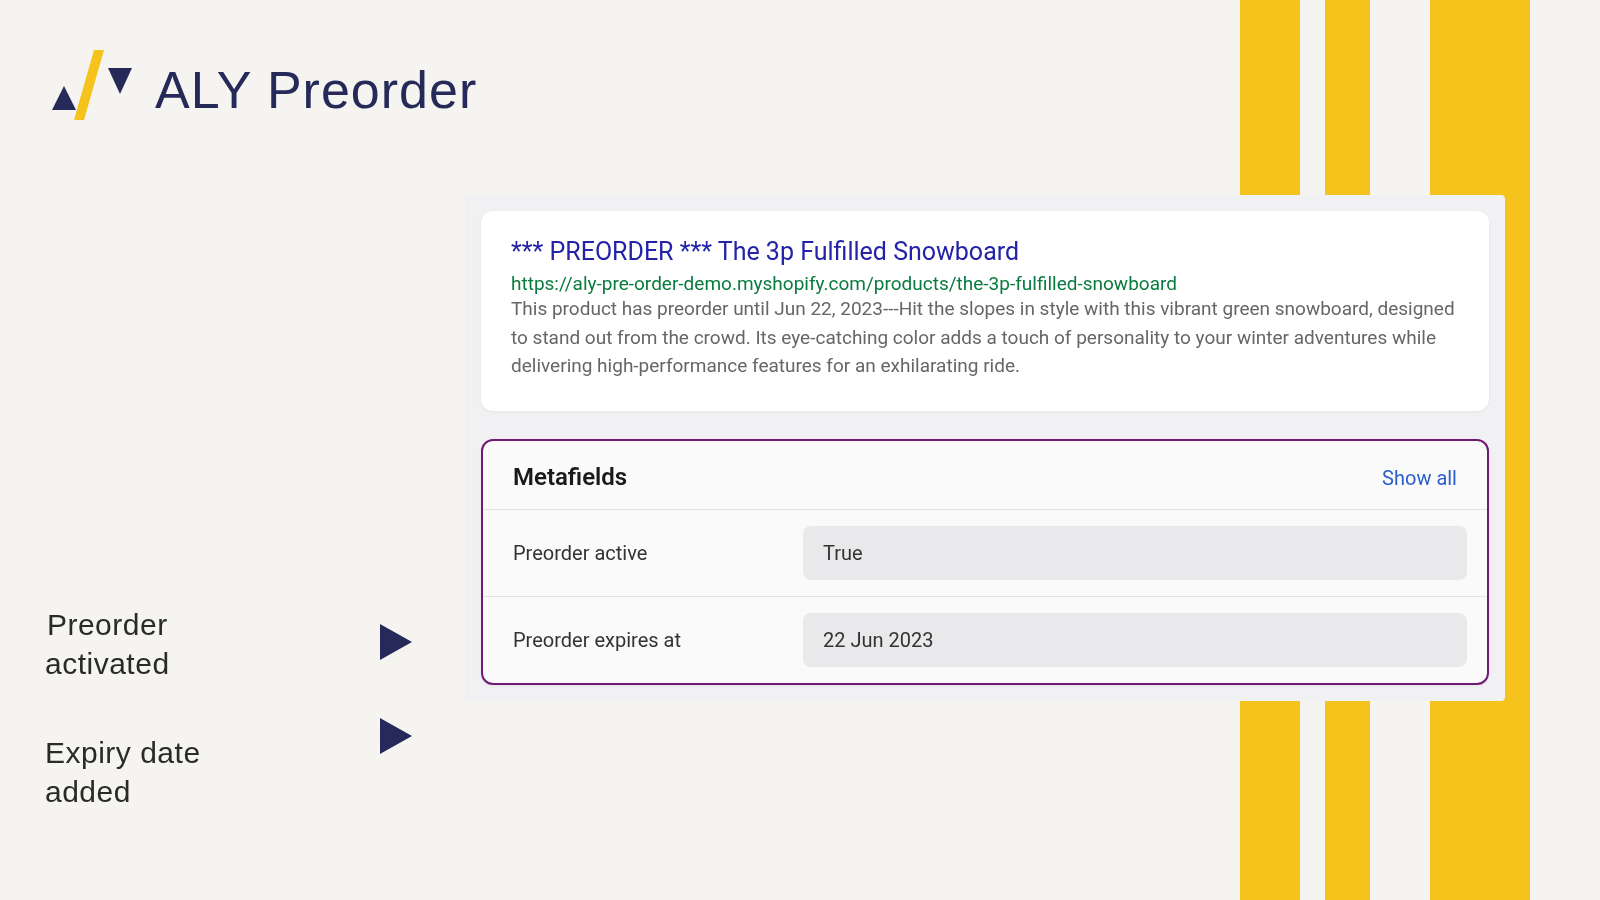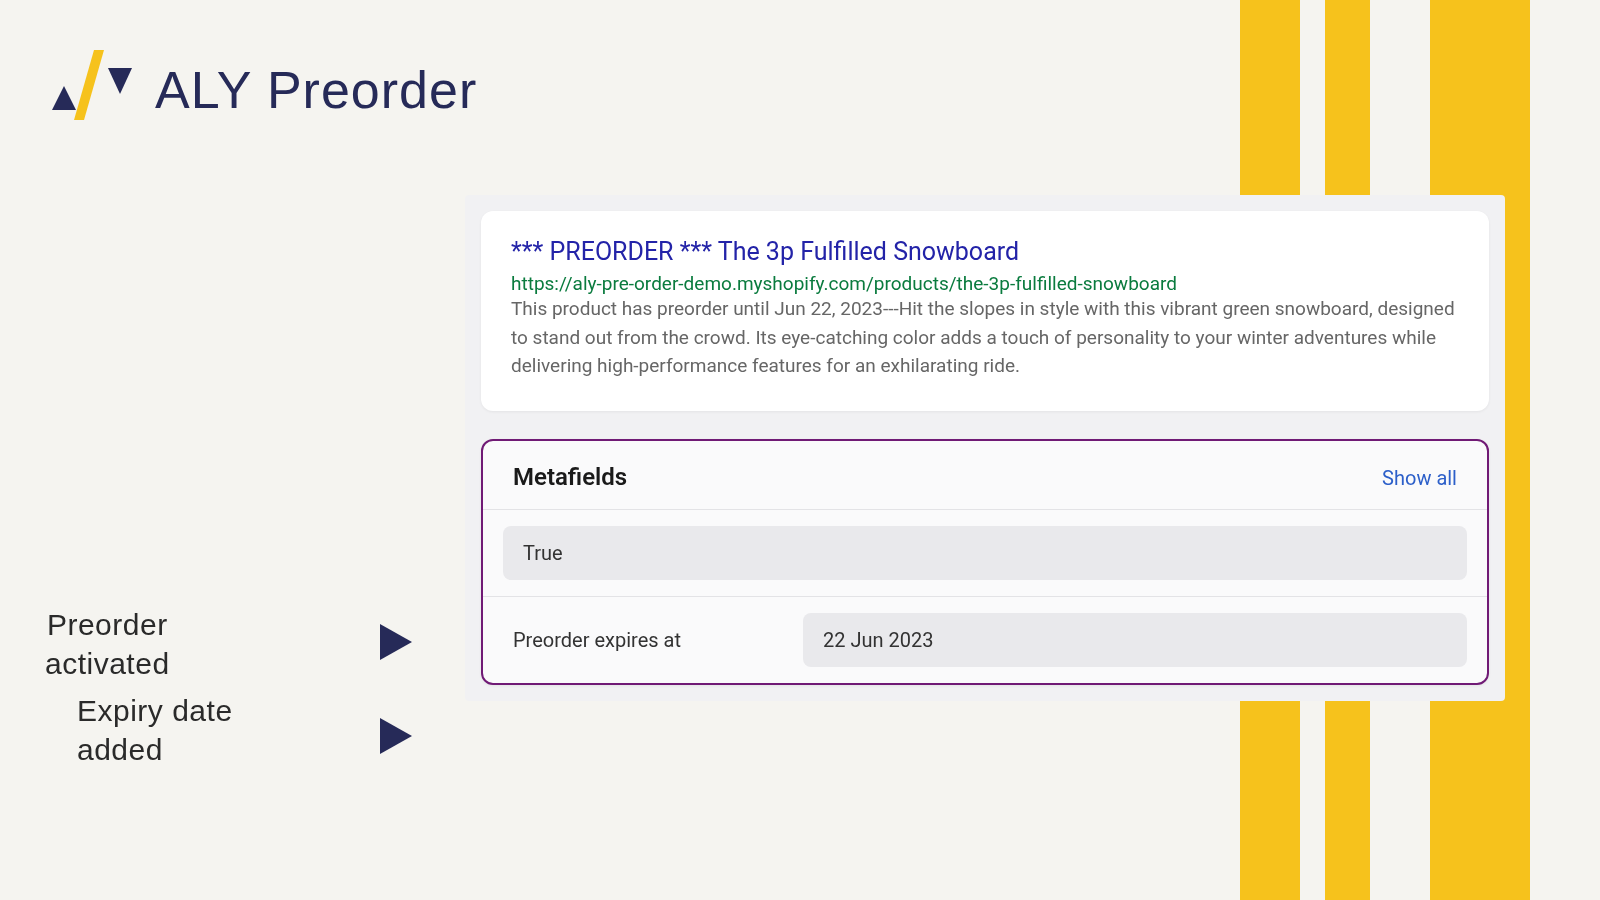--- a/index.html
+++ b/index.html
@@ -44,21 +44,21 @@
   .caption {
     position: absolute;
     left: 45px;
     font-size: 30px;
     color: #2a2a2a;
     letter-spacing: 0.5px;
     line-height: 1.3;
     font-family: "Segoe UI", "Helvetica Neue", Arial, sans-serif;
   }
   .caption.c1 { top: 605px; }
-  .caption.c2 { top: 691px; margin-left: 32px; }
+  .caption.c2 { top: 733px; }
 
   .arrow {
     position: absolute;
     width: 0; height: 0;
     border-top: 18px solid transparent;
     border-bottom: 18px solid transparent;
     border-left: 32px solid #262a58;
   }
   .arrow.a1 { top: 624px; left: 380px; }
   .arrow.a2 { top: 718px; left: 380px; }
@@ -180,20 +180,21 @@
     <div class="seo-url">https://aly-pre-order-demo.myshopify.com/products/the-3p-fulfilled-snowboard</div>
     <div class="seo-desc">This product has preorder until Jun 22, 2023---Hit the slopes in style with this vibrant green snowboard, designed to stand out from the crowd. Its eye-catching color adds a touch of personality to your winter adventures while delivering high-performance features for an exhilarating ride.</div>
   </div>
 
   <div class="card meta">
     <div class="card-header">
       <div class="card-title">Metafields</div>
       <div class="card-link">Show all</div>
     </div>
     <div class="meta-row">
+      <div class="meta-label">Preorder active</div>
       <div class="meta-value">True</div>
     </div>
     <div class="meta-row">
       <div class="meta-label">Preorder expires at</div>
       <div class="meta-value">22 Jun 2023</div>
     </div>
   </div>
 
 </div>
 

